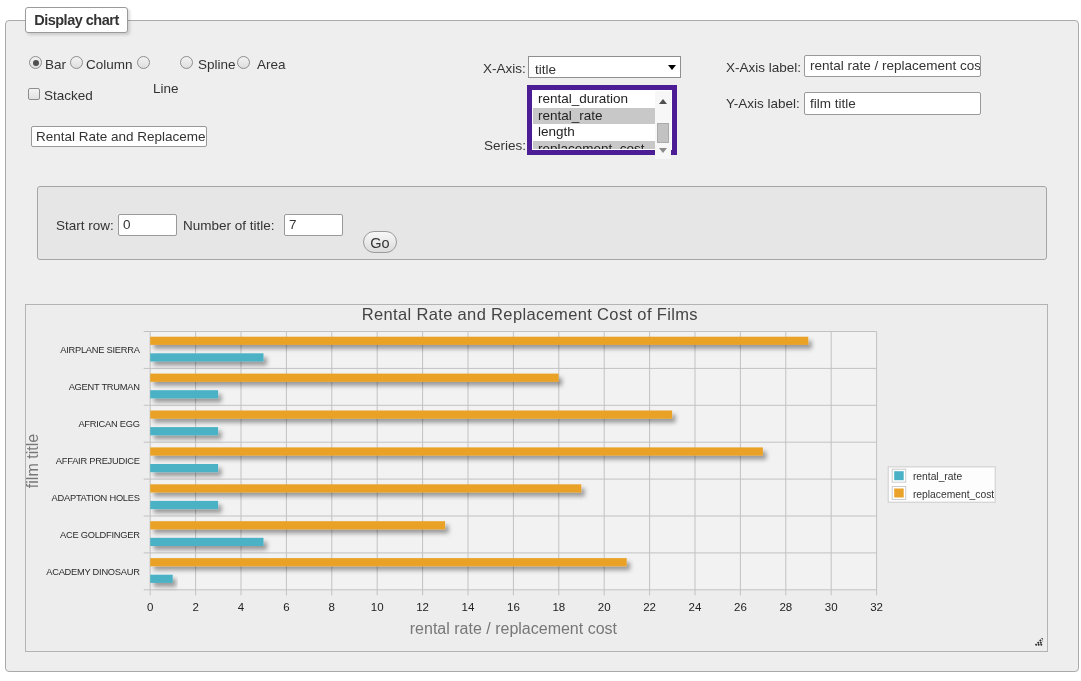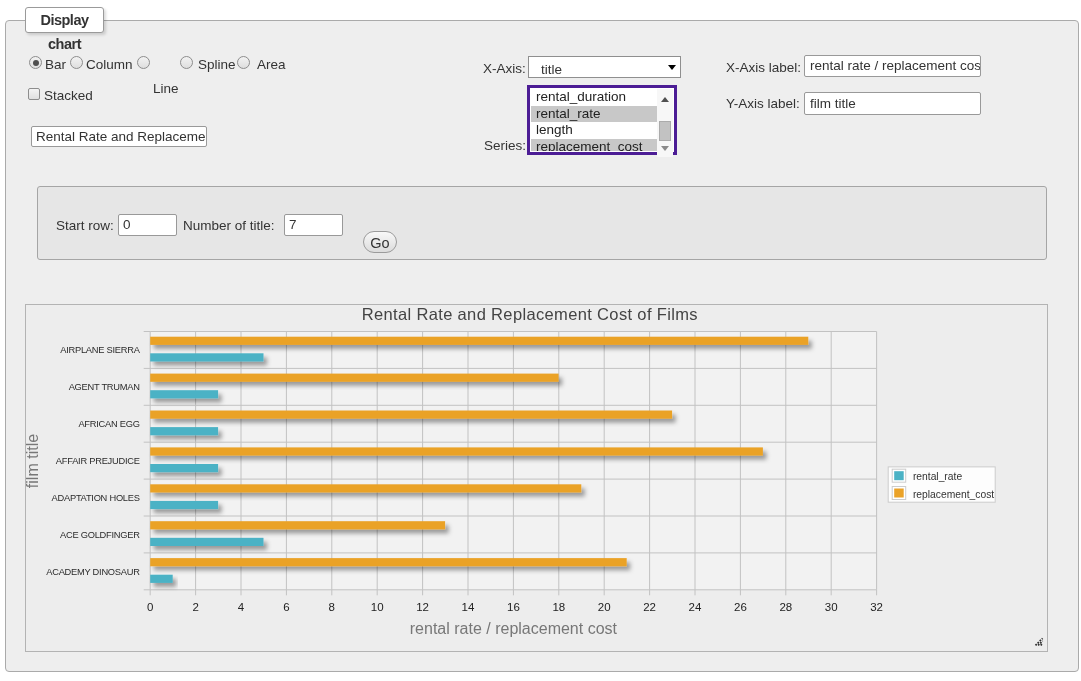--- a/index.html
+++ b/index.html
@@ -4,21 +4,21 @@
 <style>
   * { box-sizing: border-box; }
   html,body { margin:0; padding:0; background:#fff; }
   body { font-family:"Liberation Sans", sans-serif; color:#333; width:1081px; height:681px; position:relative; overflow:hidden; }
   .abs { position:absolute; }
   .fieldset {
     left:5px; top:20px; width:1074px; height:652px;
     background:#eeeeee; border:1px solid #aaa; border-radius:4px;
   }
   .legendbox {
-    left:25px; top:7px; width:79px; height:26px;
+    left:25px; top:7px; width:103px; height:26px;
     background:#fff; border:1px solid #9a9a9a; border-radius:3px;
     box-shadow:2px 2px 3px rgba(0,0,0,0.15);
     font-weight:bold; font-size:14.5px; letter-spacing:-0.5px; color:#333;
     text-align:center; line-height:24px;
   }
   .lbl { font-size:13.5px; color:#333;text-align:center; }
   .radio {
     width:13px; height:13px; border-radius:50%;
     border:1px solid #8d8d8d;
     background:linear-gradient(#f2f2f2,#dedede);
@@ -32,23 +32,23 @@
     border:1px solid #8d8d8d;
     background:linear-gradient(#f4f4f4,#e0e0e0);
   }
   .input {
     background:#fff; border:1px solid #999; border-radius:2px;
     font-size:13.5px; color:#333; line-height:20px;
     padding:0 4px; white-space:nowrap; overflow:hidden;
   }
   .selectbox {
     background:#fff; border:1px solid #8f8f8f;
-    font-size:13.5px; color:#333; line-height:25px; padding:0 12px;
-  }
-  .listbox { background:#fff; border:3px solid #4c1d95; }
+    font-size:13.5px; color:#333; line-height:25px; padding:0 6px;
+  }
+  .listbox { background:#fff; border:5px solid #4c1d95; }
   .listitem { font-size:13.5px; height:16.5px; line-height:16.5px; padding-left:5px; color:#222; white-space:nowrap; }
   .listitem.sel { background:#c8c8c8; }
   .graybox {
     left:37px; top:186px; width:1010px; height:73.5px;
     background:#e6e6e6; border:1px solid #a5a5a5; border-radius:3px;
   }
   .gobtn {
     background:linear-gradient(#f8f8f8,#dcdcdc);
     border:1px solid #9b9b9b; border-radius:11px;
     font-size:14.5px; color:#333; text-align:center; line-height:22px;

